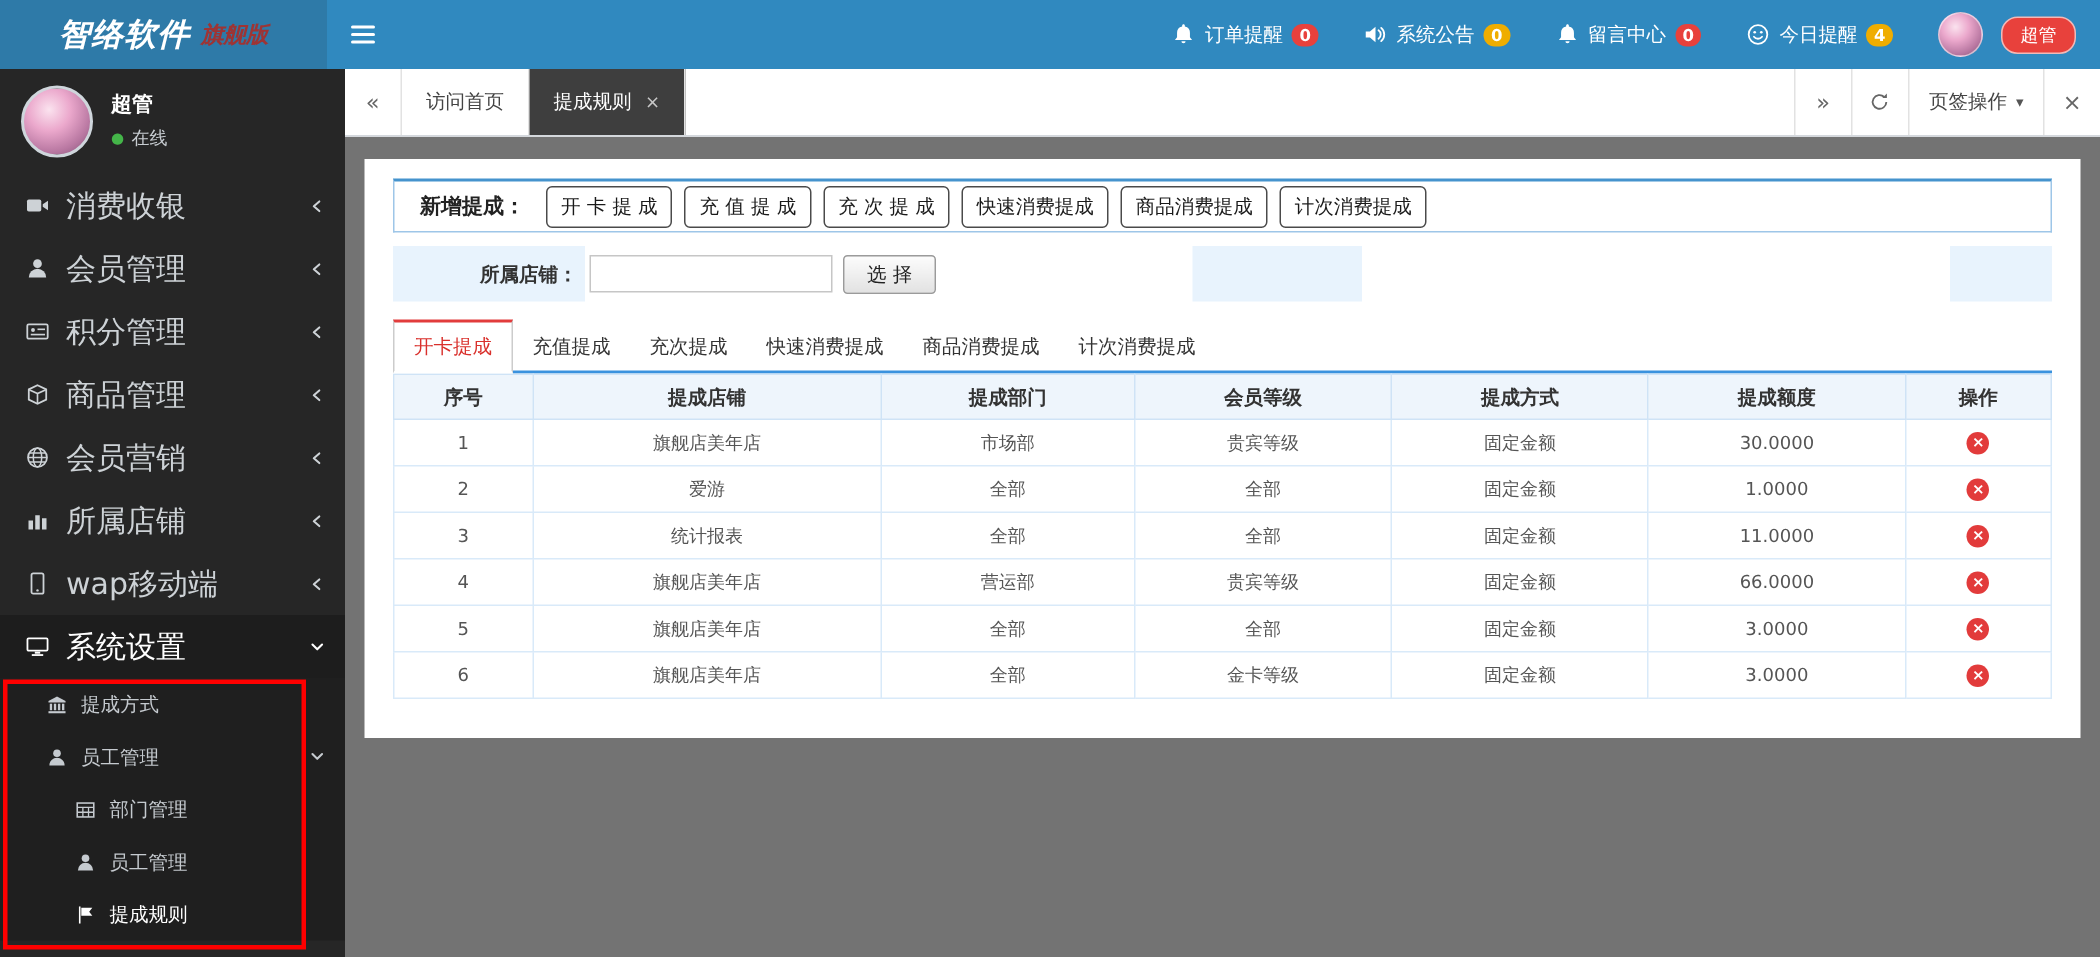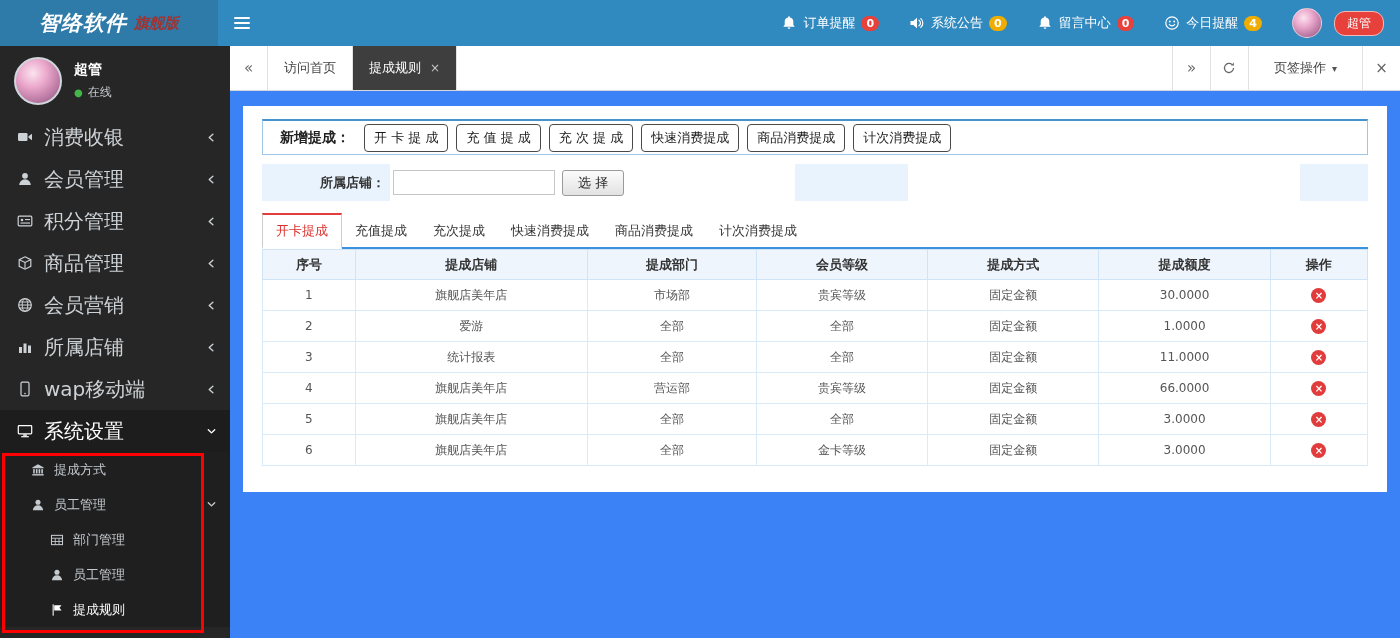--- a/index.html
+++ b/index.html
@@ -53,26 +53,26 @@
   .annotation-box { position: absolute; left: 2px; top: 407px; width: 202px; height: 180px; border: 3px solid #ff0000; pointer-events: none; z-index: 9; }
 
   
   .tabbar { position: absolute; top: 46px; left: 230px; width: 1170px; height: 45px; background: #fff; border-bottom: 1px solid #d4d8dd; display: flex; align-items: stretch; z-index: 4; }
   .tb-btn { width: 38px; display: flex; align-items: center; justify-content: center; color: #666; font-size: 15px; border-right: 1px solid #e2e2e2; cursor: pointer; background: #fff; }
   .tb-tab { display: flex; align-items: center; padding: 0 16px; font-size: 13px; color: #444; border-right: 1px solid #e2e2e2; cursor: pointer; background: #fff; }
   .tb-tab.active { background: #3e3e3e; color: #fff; gap: 9px; }
   .tab-close { color: #c7c7c7; font-size: 12px; cursor: pointer; }
   .tb-right { margin-left: auto; display: flex; align-items: stretch; }
   .tb-right .tb-btn, .tb-right .tb-drop { border-right: none; border-left: 1px solid #e2e2e2; }
-  .tb-drop { display: flex; align-items: center; gap: 6px; padding: 0 25px; font-size: 13px; color: #444; cursor: pointer; background: #fff; }
+  .tb-drop { display: flex; align-items: center; gap: 6px; padding: 0 13px; font-size: 13px; color: #444; cursor: pointer; background: #fff; }
   .tb-drop .caret { font-size: 10px; color: #555; }
   .tb-refresh svg { width: 14px; height: 14px; }
 
   
-  .content { position: absolute; top: 91px; left: 230px; width: 1170px; height: 547px; background: #3b82f6; padding: 15px 13px; overflow: hidden; }
+  .content { position: absolute; top: 91px; left: 230px; width: 1170px; height: 547px; background: #737373; padding: 15px 13px; overflow: hidden; }
   .panel { background: #fff; padding: 13px 19px 26px; }
   .add-box { border: 1px solid #9ec6e8; border-top: 2px solid #4593cd; height: 36px; display: flex; align-items: center; padding-left: 17px; }
   .add-label { font-size: 14px; font-weight: bold; color: #222; margin-right: 6px; white-space: nowrap; }
   .btn-outline { background: #fff; border: 1px solid #4a4a4a; border-radius: 4px; padding: 4px 9px; font-size: 13px; color: #1a1a1a; margin-left: 8px; cursor: pointer; white-space: nowrap; font-family: inherit; }
   .filter-row { margin-top: 9px; display: flex; height: 37px; }
   .fcell { display: flex; align-items: center; }
   .fc-label { width: 128px; background: #e8f3fd; justify-content: flex-end; padding-right: 5px; font-size: 13px; color: #333; font-weight: bold; }
   .fc-input { width: 405px; background: #fff; padding-left: 3px; gap: 7px; }
   .fc-input input { width: 162px; height: 25px; border: 1px solid #c6c6c6; padding: 0 5px; font-size: 13px; font-family: inherit; }
   .btn-select { height: 26px; padding: 0 15px; background: linear-gradient(#fcfcfc, #e2e2e2); border: 1px solid #9b9b9b; border-radius: 3px; font-size: 13px; color: #222; cursor: pointer; white-space: nowrap; font-family: inherit; }

